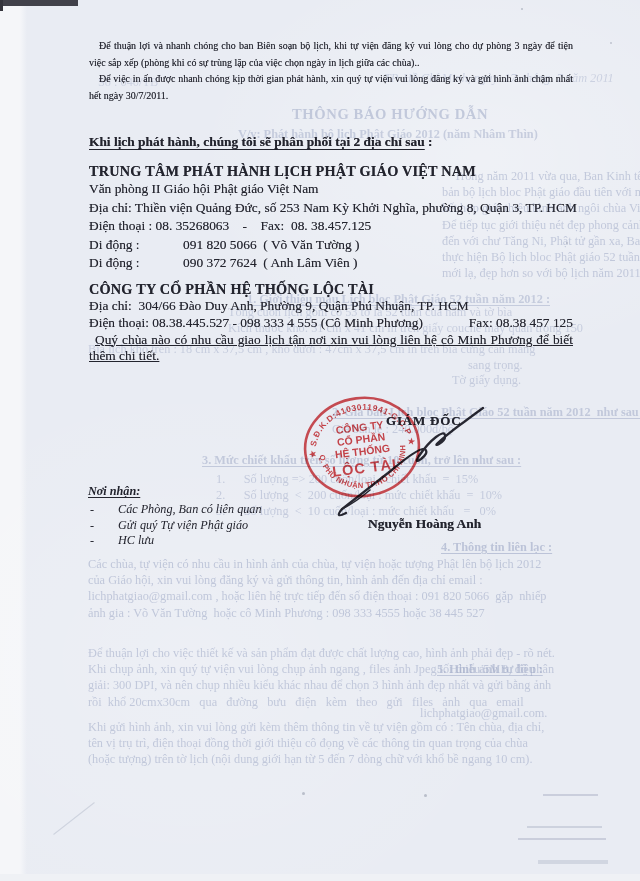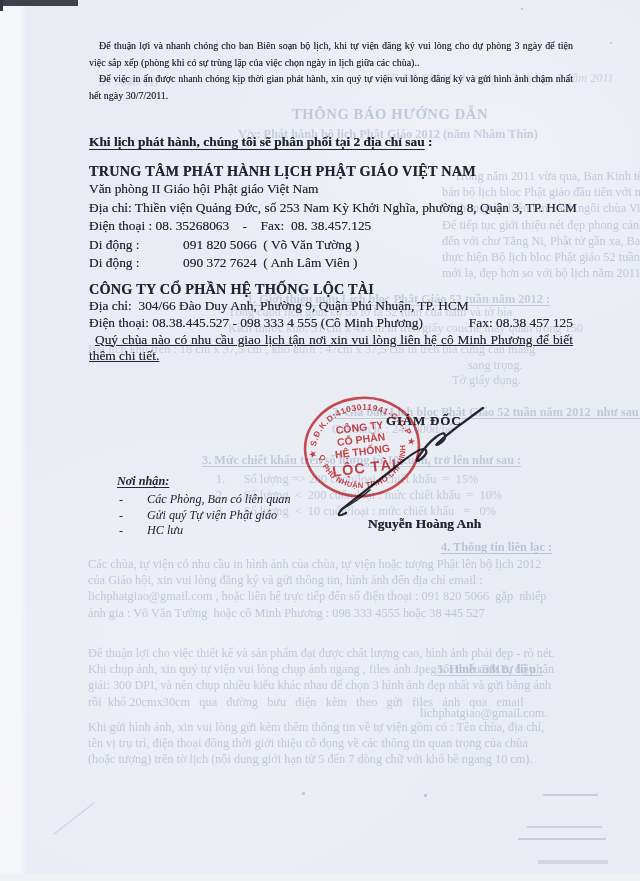--- a/index.html
+++ b/index.html
@@ -36,21 +36,21 @@
   .mob-row{display:flex;}
   .mob-row .lbl{width:94px;}
   .fax-row{display:flex;width:484px;}
   .fax-row .fax{margin-left:auto;}
   .note{margin:0;text-align:justify;font-size:13.4px;line-height:16.8px;text-indent:6px;
         text-shadow:0 0 .35px rgba(35,36,46,.5);text-decoration:underline;}
   .gd{position:absolute;left:386px;top:413px;font-weight:bold;font-size:13px;letter-spacing:.8px;
       text-shadow:0 0 .4px rgba(35,36,46,.6);}
   .signer{position:absolute;left:368px;top:516px;font-weight:bold;font-size:13.5px;
       text-shadow:0 0 .4px rgba(35,36,46,.6);}
-  .recipients{position:absolute;left:88px;top:474px;font-size:12.2px;margin-left:29px;}
+  .recipients{position:absolute;left:88px;top:484px;font-size:12.2px;}
   .recipients .rhead{font-weight:bold;font-style:italic;text-decoration:underline;
       text-underline-offset:2px;margin:0 0 3px 0;}
   .r-item{display:flex;font-style:italic;line-height:15.6px;}
   .r-item .dash{width:28px;padding-left:2px;}
   .stamp-wrap{position:absolute;left:301px;top:394px;width:122px;height:106px;
       transform:rotate(-7deg);mix-blend-mode:multiply;opacity:.93;}
   .sig-wrap{position:absolute;left:330px;top:398px;width:180px;height:125px;
       mix-blend-mode:multiply;}
   .speck{position:absolute;border-radius:50%;background:#8a90a2;}
   .mark{position:absolute;background:#9aa2b8;}

